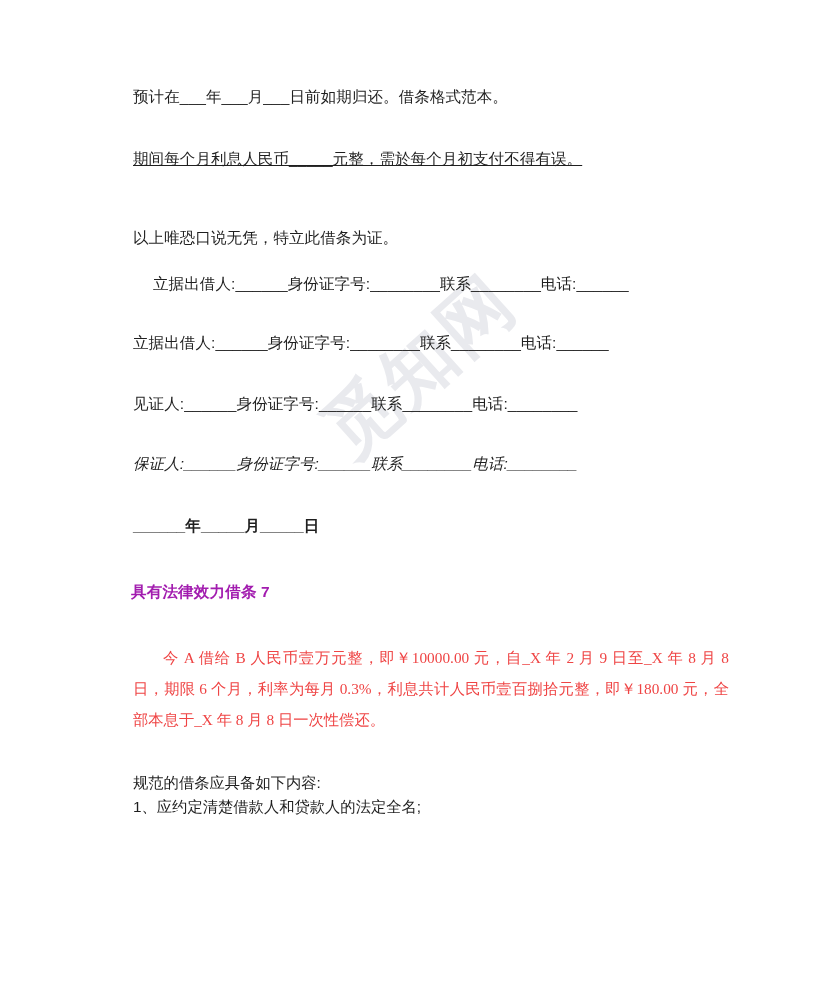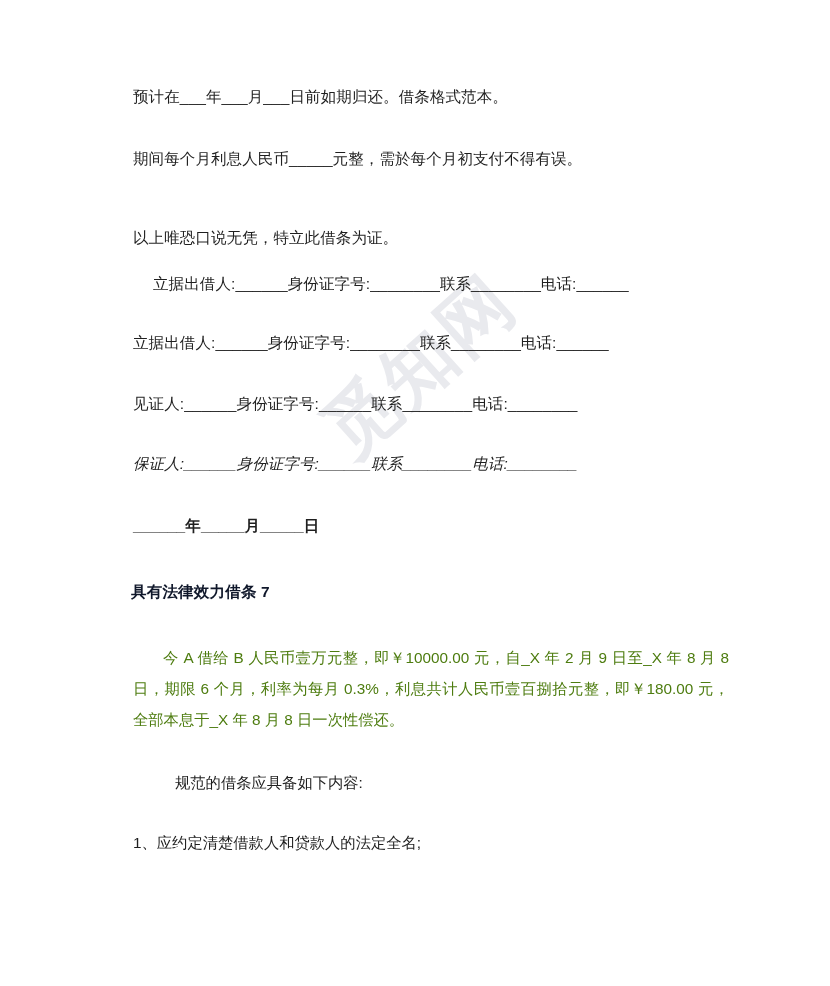--- a/index.html
+++ b/index.html
@@ -62,34 +62,35 @@
   }
   .sig-line {
     white-space: nowrap;
     font-size: 15.5px;
   }
   .heading {
     position: absolute;
     left: 131px;
     font-size: 15.5px;
     font-weight: 700;
-    color: #0f172a;
+    color: #a21caf;
     letter-spacing: 0.2px;
     white-space: nowrap;
   }
   .body-para {
     position: absolute;
     left: 133px;
     width: 596px;
     font-size: 15.3px;
     line-height: 31px;
-    color: #4d7c0f;
+    color: #ef4444;
     text-align: justify;
     text-justify: inter-character;
     text-indent: 30px;
+    font-family: Liberation Serif, serif;
   }
   .plain-para {
     position: absolute;
     left: 133px;
     width: 596px;
     font-size: 15.3px;
     line-height: 1.55;
     color: #1f1f1f;
     white-space: nowrap;
   }
@@ -100,36 +101,36 @@
 <div id="page">
 
   <div id="watermark-layer">
     <div class="watermark">觅知网</div>
   </div>
 
   <div id="content">
 
     <div class="block para" style="top: 85px;">预计在___年___月___日前如期归还。借条格式范本。</div>
 
-    <div class="block para" style="top: 147px;">期间每个月利息人民币_____元整，需於每个月初支付不得有误。</div>
+    <div class="block para" style="top: 147px; text-decoration: underline;">期间每个月利息人民币_____元整，需於每个月初支付不得有误。</div>
 
     <div class="block para" style="top: 226px;">以上唯恐口说无凭，特立此借条为证。</div>
 
     <div class="block sig-line" style="top: 272px; margin-left: 20px;">立据出借人:______身份证字号:________联系________电话:______</div>
 
     <div class="block sig-line" style="top: 331px;">立据出借人:______身份证字号:________联系________电话:______</div>
 
     <div class="block sig-line" style="top: 392px;">见证人:______身份证字号:______联系________电话:________</div>
 
     <div class="block sig-line" style="top: 452px; font-style: italic;">保证人:______身份证字号:______联系________电话:________</div>
 
     <div class="block sig-line" style="top: 514px; font-weight: bold;">______年_____月_____日</div>
 
     <div class="heading" style="top: 582px;">具有法律效力借条 7</div>
 
     <div class="body-para" style="top: 642px;">今 A 借给 B 人民币壹万元整，即￥10000.00 元，自_X 年 2 月 9 日至_X 年 8 月 8 日，期限 6 个月，利率为每月 0.3%，利息共计人民币壹百捌拾元整，即￥180.00 元，全部本息于_X 年 8 月 8 日一次性偿还。</div>
 
-    <div class="plain-para" style="top: 771px; margin-left: 42px;">规范的借条应具备如下内容:</div>
+    <div class="plain-para" style="top: 771px;">规范的借条应具备如下内容:</div>
 
-    <div class="plain-para" style="top: 831px;">1、应约定清楚借款人和贷款人的法定全名;</div>
+    <div class="plain-para" style="top: 795px;">1、应约定清楚借款人和贷款人的法定全名;</div>
 
   </div>
 </div>
 
 </body></html>

